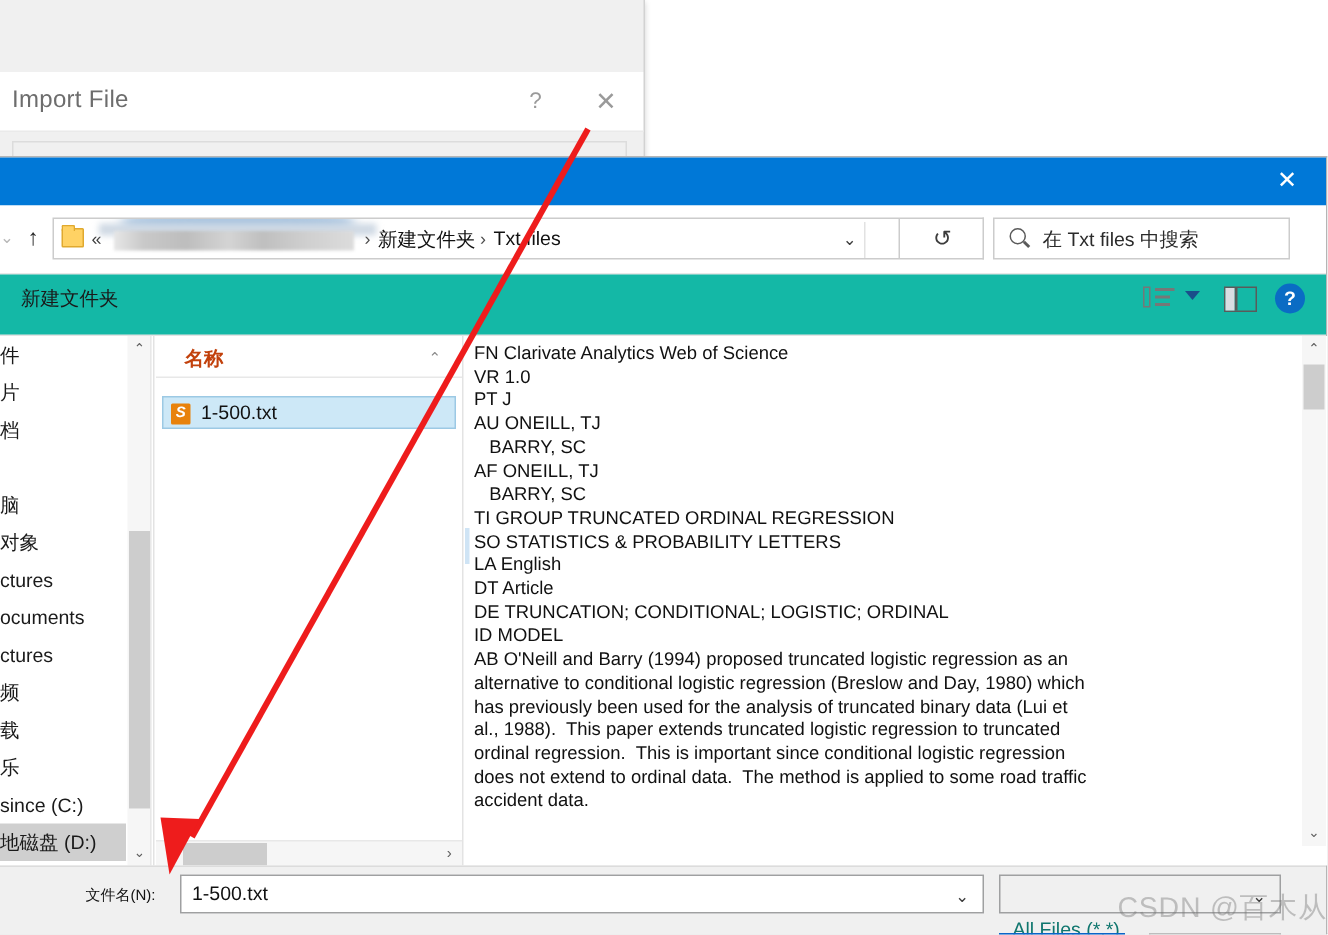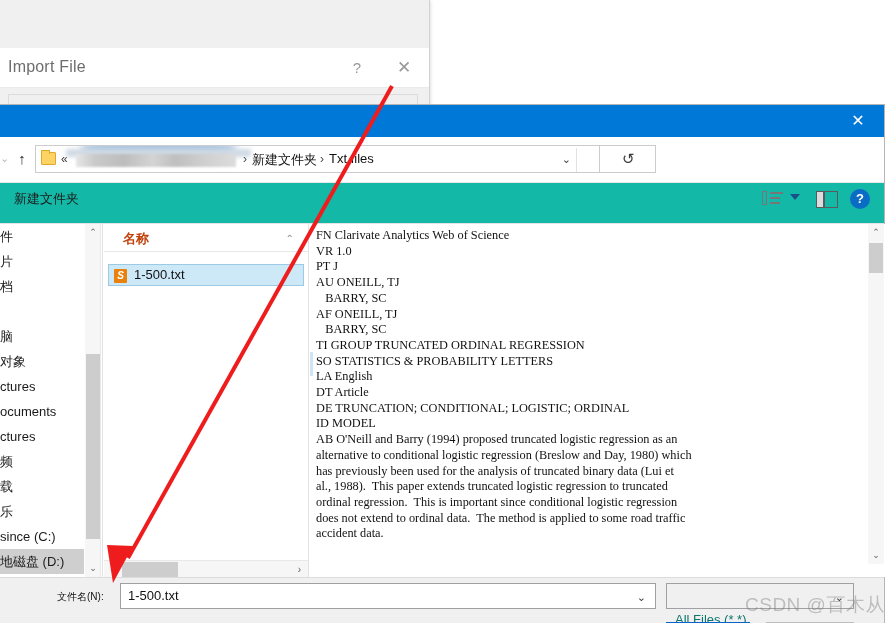--- a/index.html
+++ b/index.html
@@ -242,21 +242,21 @@
     position: absolute; left: 308px; top: 0; width: 1px; height: 353px; background: #e3e3e3;
   }
 
   
   .preview-pane {
     position: absolute; left: 310px; top: 0; width: 575px; height: 353px;
     background: #fff; overflow: hidden;
   }
   .preview-text {
     position: absolute; left: 6px; top: 4px; width: 545px;
-    font-family: Liberation Serif, serif;
+    font-family: Liberation Sans, sans-serif;
     font-size: 12.3px; line-height: 15.7px; color: #111;
     white-space: pre; letter-spacing: 0px;
   }
   .prev-scroll {
     position: absolute; right: 1px; top: 0; width: 16px; height: 340px; background: #f6f6f6;
   }
   .prev-thumb {
     position: absolute; left: 1px; top: 19px; width: 14px; height: 30px; background: #cdcdcd;
   }
   .prev-caret {
@@ -353,20 +353,24 @@
         <div class="ab-crumb1">新建文件夹</div>
         <div class="ab-chev ab-sep2">›</div>
         <div class="ab-crumb2">Txt files</div>
         <div class="ab-divider"></div>
         <div class="ab-dropdown">⌄</div>
       </div>
       <div style="position:absolute;left:600px;top:8px;width:56px;height:28px;background:#fff;border:1px solid #cccccc;border-left:none;">
         <div style="position:absolute;left:22px;top:4px;font-size:15px;color:#3c3c3c;">↺</div>
       </div>
 
+      <div class="searchbox">
+        <div class="search-icon"></div>
+        <div class="search-ph">在 Txt files 中搜索</div>
+      </div>
     </div>
 
     <div class="fd-cmdbar">
       <div class="cmd-newfolder">新建文件夹</div>
       <div class="cmd-viewopts">
         <div class="vo-col"></div>
         <div class="vo-l1"></div>
         <div class="vo-l2"></div>
         <div class="vo-l3"></div>
       </div>

